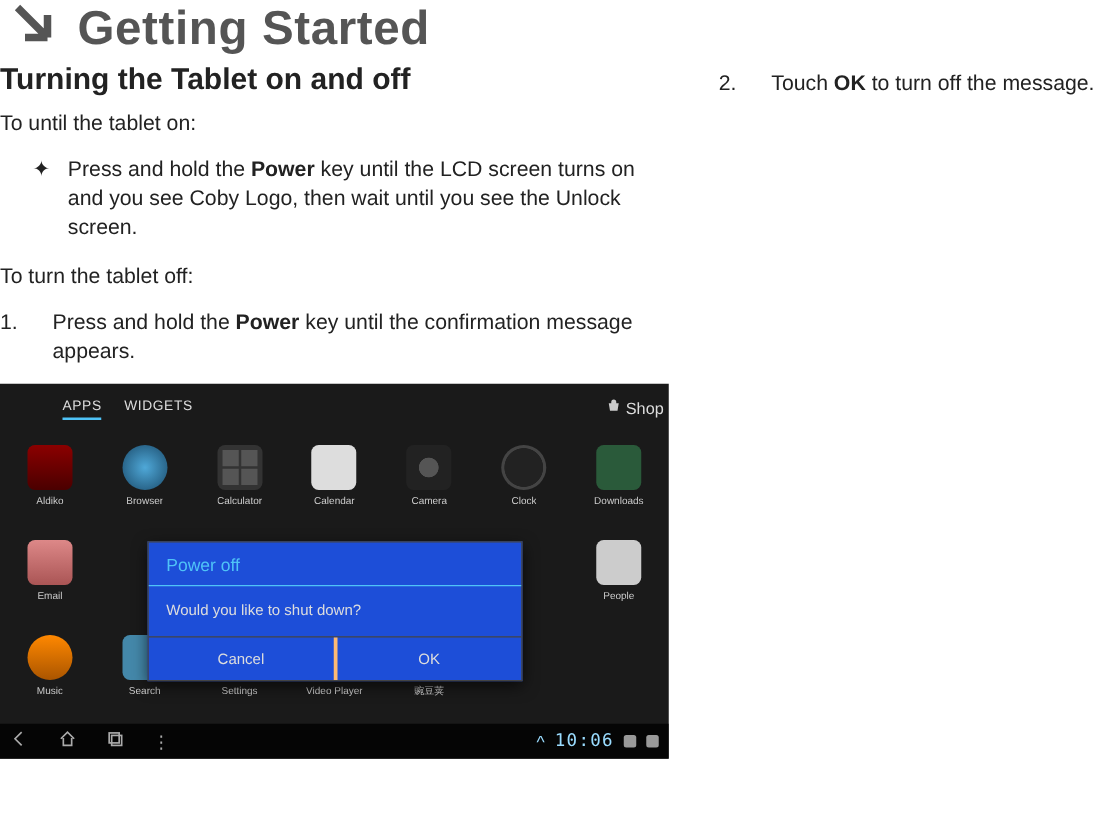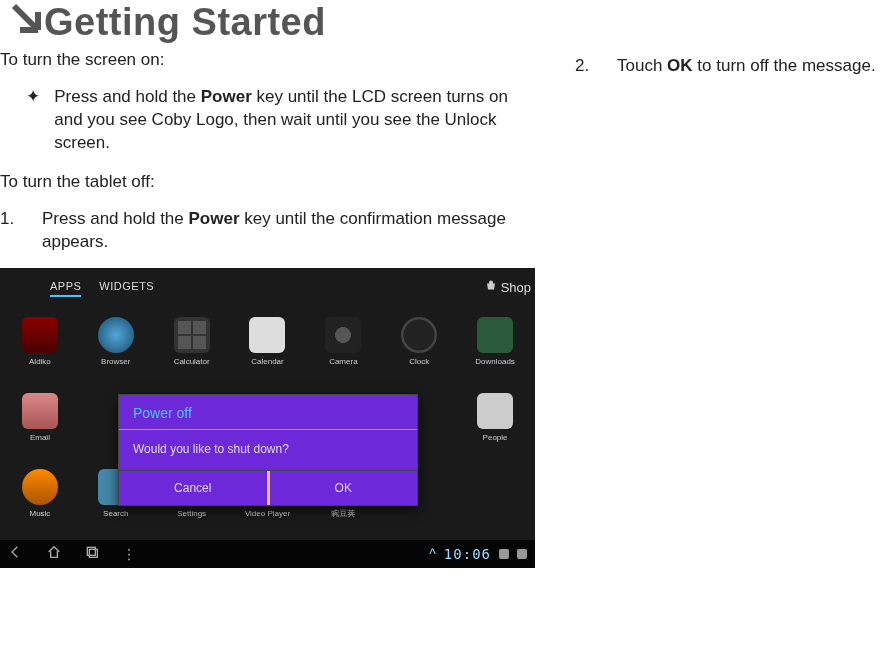--- a/index.html
+++ b/index.html
@@ -11,20 +11,21 @@
       font-family: Arial, Helvetica, sans-serif;
       background: #ffffff;
       width: 880px;
       height: 663px;
       padding: 0;
       color: #222;
     }
     .chapter-header {
       display: flex;
       align-items: center;
+      gap: 18px;
       padding: 0 0 4px 8px;
     }
     .arrow-icon {
       font-size: 38px;
       color: #555;
       font-weight: bold;
     }
     .chapter-title {
       font-size: 38px;
       color: #555;
@@ -151,21 +152,21 @@
       text-align: center;
       white-space: nowrap;
       overflow: hidden;
       max-width: 60px;
     }
     .ss-dialog-wrap {
       position: absolute;
       top: 126px;
       left: 118px;
       width: 300px;
-      background: #6d28d9;
+      background: #1d4ed8;
       border: 1px solid #444;
       box-shadow: 0 4px 12px rgba(0,0,0,0.7);
     }
     .ss-dialog-title {
       color: #4fc3f7;
       font-size: 14px;
       padding: 10px 14px 8px 14px;
       border-bottom: 1px solid #4fc3f7;
     }
     .ss-dialog-msg {
@@ -238,21 +239,22 @@
   <span class="arrow-icon">
     <svg width="36" height="36" viewBox="0 0 24 24">
       <path d="M 4 4 L 20 20 M 20 20 L 20 8 M 20 20 L 8 20" stroke="#555" stroke-width="4" fill="none" stroke-linecap="butt"></path>
     </svg>
   </span>
   <span class="chapter-title">Getting Started</span>
 </div>
 
 <div class="columns">
   <div class="col-left">
-    <div class="body-text">To turn the screen on:</div>
+    <div class="section-title">Turning the Tablet on and off</div>
+    <div class="body-text">To until the tablet on:</div>
 
     <div class="bullet-item">
       <span class="bullet-marker">✦</span>
       <span>
         <span>Press and hold the </span><span class="inline-bold">Power</span><span> key until the LCD screen turns on and you see Coby Logo, then wait until you see the Unlock screen.</span>
       </span>
     </div>
 
     <div class="body-text">To turn the tablet off:</div>
 

